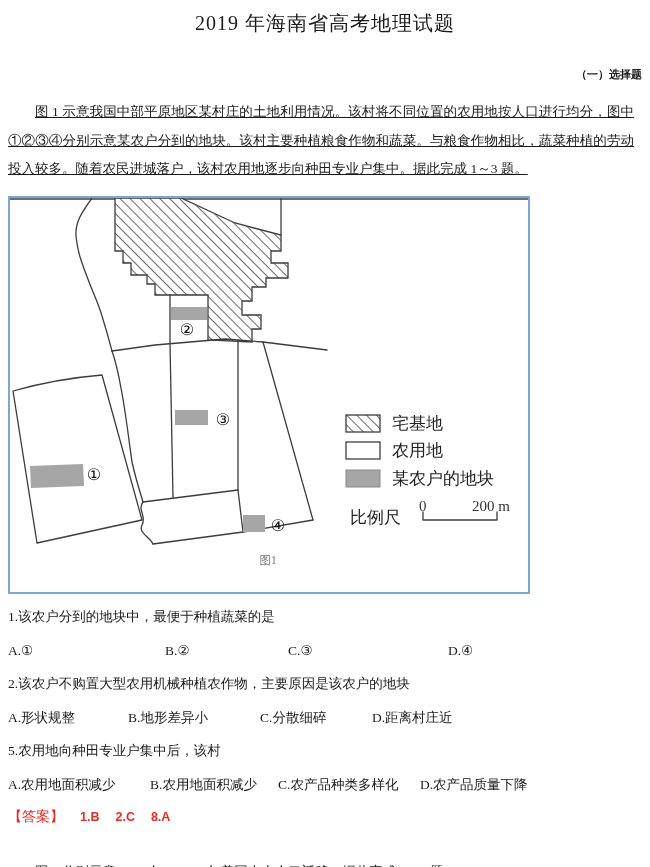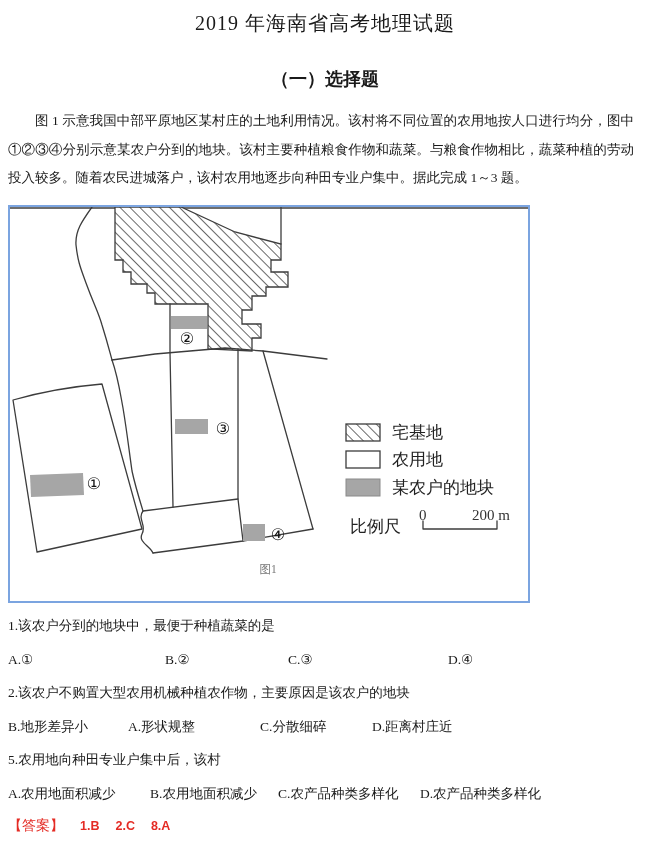--- a/index.html
+++ b/index.html
@@ -1,23 +1,23 @@
 <!DOCTYPE html>
 <html><head>
 <meta charset="utf-8">
 <style>
   html,body { margin:0; padding:0; background:#ffffff; }
   body { width:650px; height:867px; overflow:hidden;
          font-family:"Liberation Serif","DejaVu Serif",serif; color:#1a1a1a; }
   .page { padding:6px 8px 0 8px; }
 
   .title { font-size:20px; font-weight:normal; text-align:center; margin:4px 0 0 0; letter-spacing:1px; }
-  .sub   { font-size:18px; font-weight:bold; text-align:center; margin:30px 0 4px 0; }
+  .sub   { font-size:11px; font-weight:bold; text-align:right; margin:30px 0 4px 0; }
 
-  .intro { font-size:13.5px; line-height:28.5px; text-align:justify; text-indent:2em; margin:16px 8px 12px 0; }
+  .intro { font-size:13.5px; line-height:28.5px; text-align:justify; text-indent:2em; margin:16px 8px 12px 0;text-decoration:underline; }
 
   .figure { width:518px; border:2px solid #7ba4e0; margin:0 0 13px 0; background:#fff; }
   .figure svg { display:block; }
 
   .ln   { stroke:#3c3c3c; stroke-width:1.3; fill:none; stroke-linejoin:round; stroke-linecap:round; }
   .hat  { stroke:#3c3c3c; stroke-width:1.3; }
   .strip{ fill:#a6a6a6; stroke:none; }
   .cn   { font-size:16px; fill:#111; text-anchor:middle; }
   .lg   { font-size:17px; fill:#222; }
   .sc   { font-size:15px; fill:#333; }
@@ -117,34 +117,34 @@
       <span>A.①</span>
       <span>B.②</span>
       <span>C.③</span>
       <span>D.④</span>
     </div>
   </div>
 
   <div class="q q2">
     <div class="stem">2.该农户不购置大型农用机械种植农作物，主要原因是该农户的地块</div>
     <div class="opts">
+      <span>A.形状规整</span>
       <span>B.地形差异小</span>
-      <span>A.形状规整</span>
       <span>C.分散细碎</span>
       <span>D.距离村庄近</span>
     </div>
   </div>
 
   <div class="q q3">
     <div class="stem">5.农用地向种田专业户集中后，该村</div>
     <div class="opts">
       <span>A.农用地面积减少</span>
       <span>B.农用地面积减少</span>
       <span>C.农产品种类多样化</span>
-      <span>D.农产品种类多样化</span>
+      <span>D.农产品质量下降</span>
     </div>
   </div>
 
   <div class="answers">
     <span class="lbl">【答案】</span>
     <span class="itm">1.B</span>
     <span class="itm">2.C</span>
     <span class="itm">8.A</span>
   </div>
 

